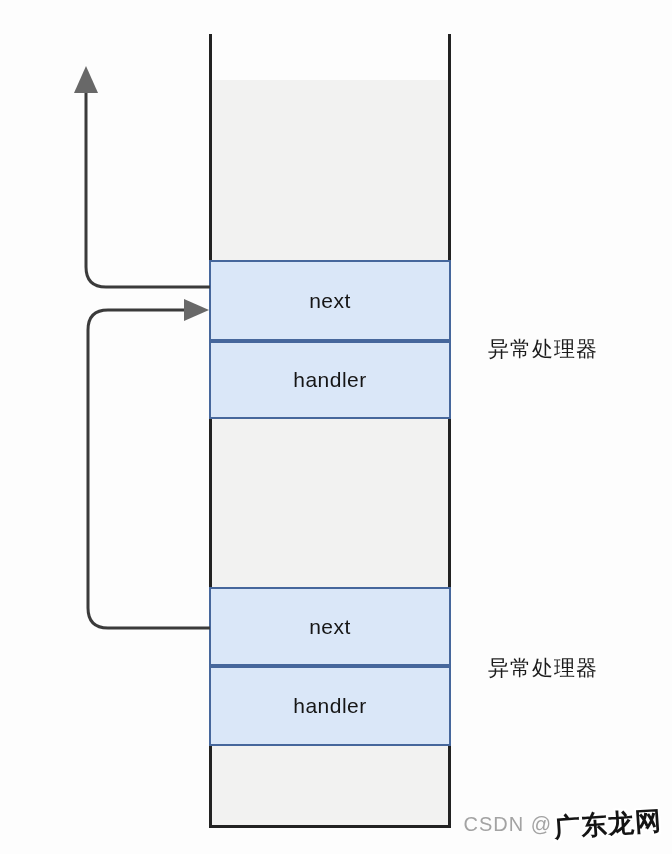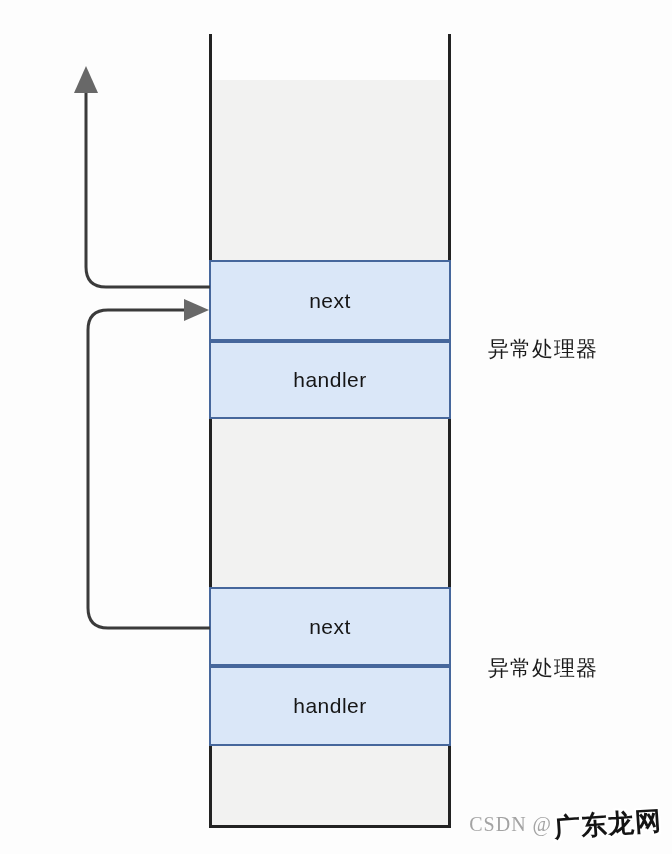--- a/index.html
+++ b/index.html
@@ -72,21 +72,20 @@
     pointer-events: none;
   }
   
   .watermark {
     position: absolute;
     right: 10px;
     bottom: 12px;
     display: flex;
     align-items: center;
     white-space: nowrap;
-    font-family: Liberation Serif, serif;
   }
   .watermark-prefix {
     font-size: 20px;
     color: #a3a3a3;
     letter-spacing: 1px;
     margin-right: 2px;
   }
   .watermark-name {
     font-size: 26px;
     font-weight: bold;

